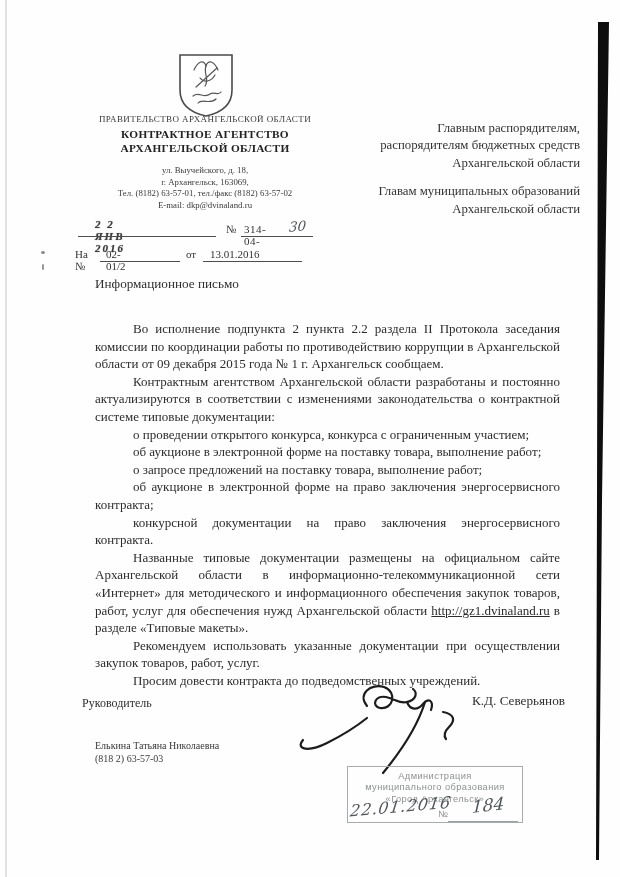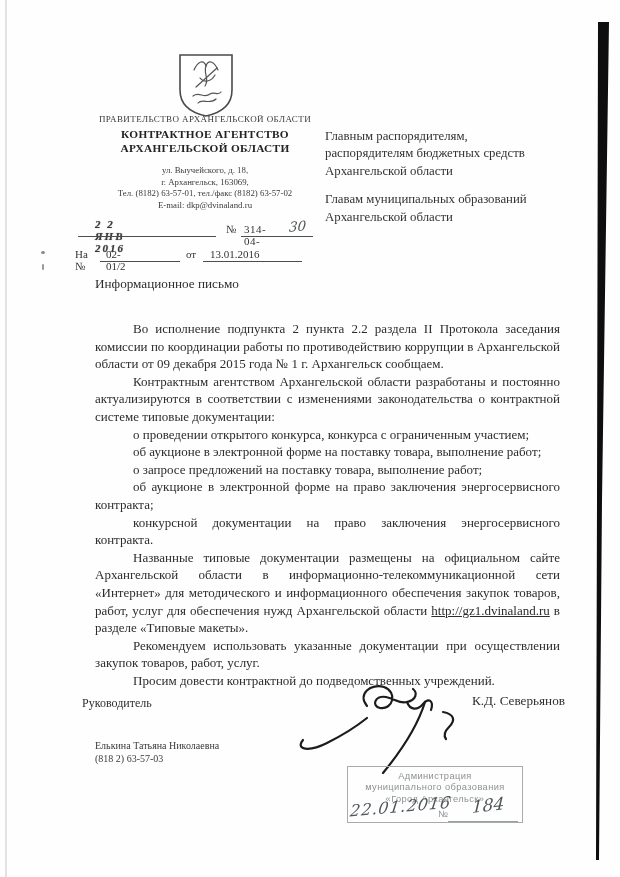--- a/index.html
+++ b/index.html
@@ -21,21 +21,21 @@
   
   .emblem{position:absolute;left:176px;top:52px;width:60px;height:66px;}
   .gov-line{position:absolute;left:55px;top:114px;width:300px;text-align:center;
     font-size:9px;letter-spacing:.4px;color:#3a3a3a;}
   .agency{position:absolute;left:55px;top:127px;width:300px;text-align:center;
     font-weight:bold;font-size:11.3px;line-height:14px;letter-spacing:.3px;color:#222;}
   .addr{position:absolute;left:55px;top:165px;width:300px;text-align:center;
     font-size:8.8px;line-height:11.6px;color:#3a3a3a;}
 
   
-  .recipients{position:absolute;left:325px;top:128px;width:255px;text-align:left;
+  .recipients{position:absolute;left:325px;top:120px;width:255px;text-align:right;
     font-size:12.8px;line-height:17.4px;color:#333;}
   .recipients .blk1{margin:0 0 11px 0;}
   .recipients p{margin:0;}
 
   
   .ref{position:absolute;left:0;top:0;font-size:11px;color:#333;}
   .stamp-date{position:absolute;left:95px;top:218px;font-size:11px;font-weight:bold;
     letter-spacing:2px;color:#3c3c3c;text-shadow:0 0 1px #777;font-style:italic;}
   .u{position:absolute;height:1px;background:#4d4d4d;}
   .uA{left:78px;top:236px;width:138px;}
@@ -151,21 +151,21 @@
   <div class="body-text">
     <p>Во исполнение подпункта 2 пункта 2.2 раздела II Протокола заседания комиссии по координации работы по противодействию коррупции в Архангельской области от 09 декабря 2015 года № 1 г. Архангельск сообщаем.</p>
     <p>Контрактным агентством Архангельской области разработаны и постоянно актуализируются в соответствии с изменениями законодательства о контрактной системе типовые документации:</p>
     <p>о проведении открытого конкурса, конкурса с ограниченным участием;</p>
     <p>об аукционе в электронной форме на поставку товара, выполнение работ;</p>
     <p>о запросе предложений на поставку товара, выполнение работ;</p>
     <p>об аукционе в электронной форме на право заключения энергосервисного контракта;</p>
     <p>конкурсной документации на право заключения энергосервисного контракта.</p>
     <p><span>Названные типовые документации размещены на официальном сайте Архангельской области в информационно-телекоммуникационной сети «Интернет» для методического и информационного обеспечения закупок товаров, работ, услуг для обеспечения нужд Архангельской области </span><span class="url">http://gz1.dvinaland.ru</span><span> в разделе «Типовые макеты».</span></p>
     <p>Рекомендуем использовать указанные документации при осуществлении закупок товаров, работ, услуг.</p>
-    <p>Просим довести контрактной до подведомственных учреждений.</p>
+    <p>Просим довести контракта до подведомственных учреждений.</p>
   </div>
 
   <div class="sig-position">Руководитель</div>
   <svg class="sig-script" viewBox="0 0 175 100">
     <g fill="none" stroke="#1c1c1c" stroke-width="2.2" stroke-linecap="round">
       <path d="M8 64 C0 74 14 76 32 67 C50 58 62 50 72 42"></path>
       <path d="M72 30 C62 18 76 7 89 11 C103 16 98 34 85 32 C76 30 80 19 91 21 C101 23 104 28 112 26 C121 24 123 17 118 13"></path>
       <path d="M112 26 C115 34 122 35 128 28 C134 21 139 25 136 34"></path>
       <path d="M130 26 C122 52 102 80 88 97"></path>
       <path d="M148 36 C159 38 161 44 154 51 C150 55 148 59 151 63"></path>

